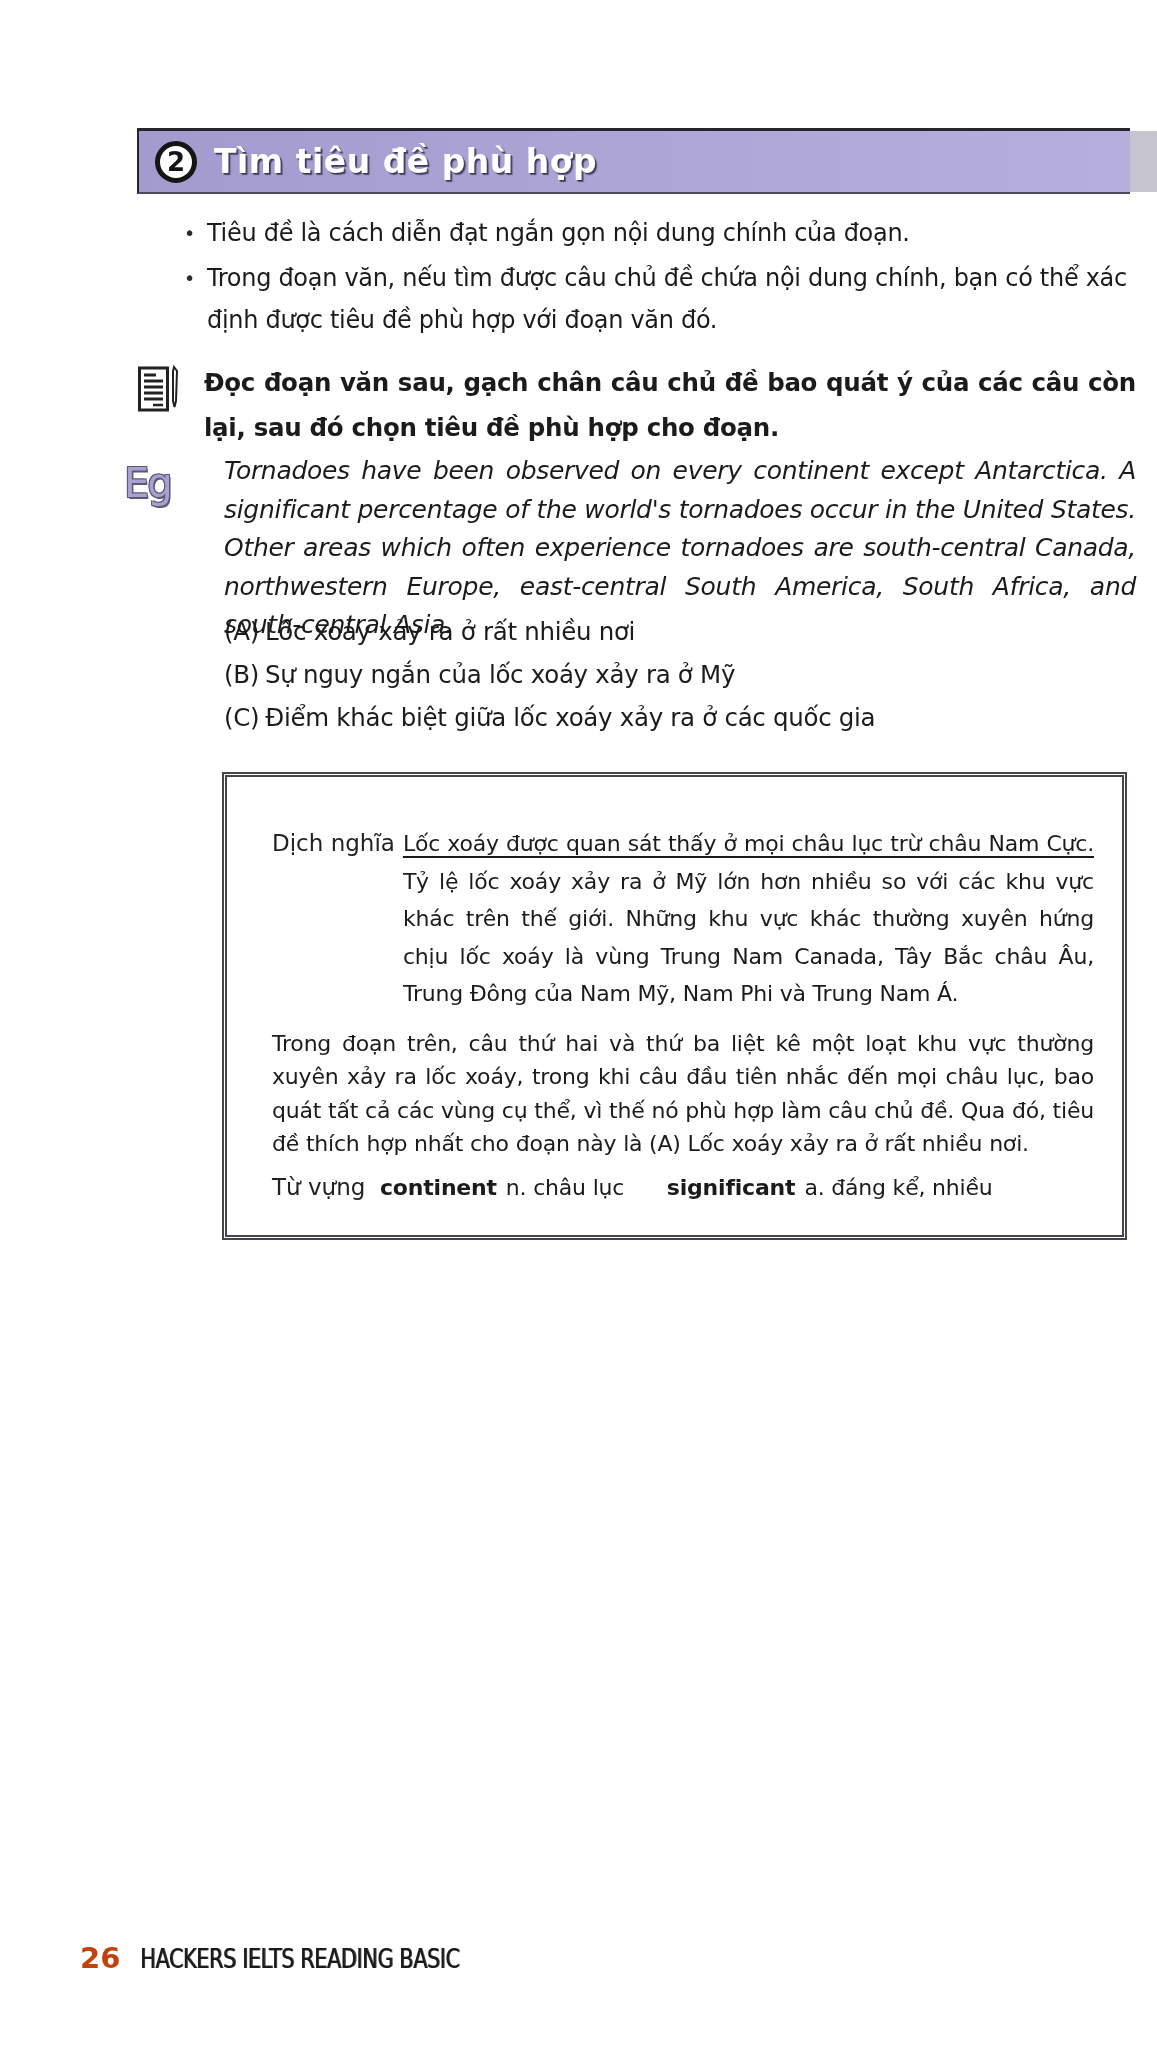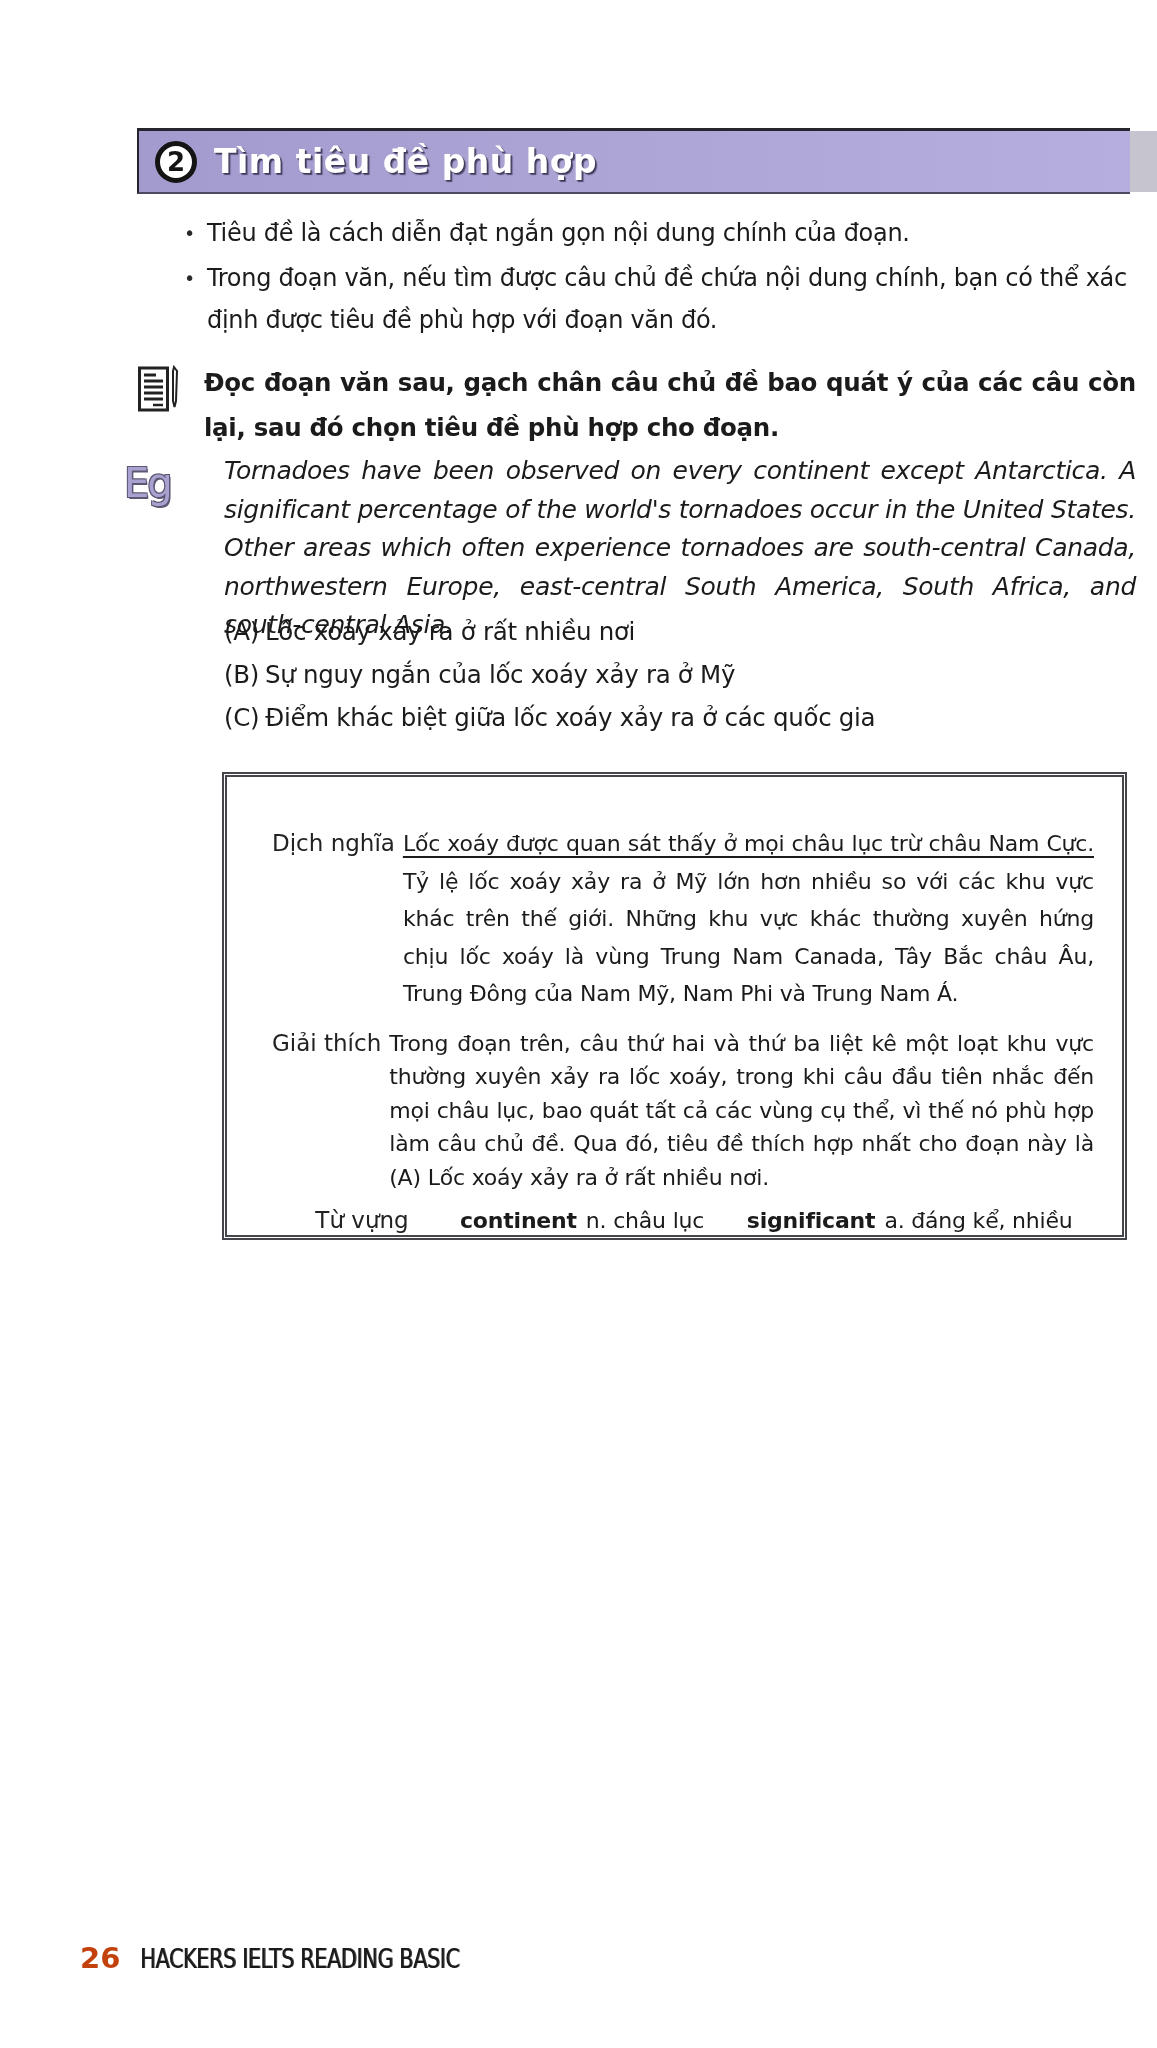--- a/index.html
+++ b/index.html
@@ -64,30 +64,30 @@
   .option { font-size:24.5px; line-height:43px; letter-spacing:-0.3px; }
   .option .opt-label { margin-right:6px; }
 
   
   .answer-box {
     position:absolute; left:222px; top:772px; width:905px; height:468px;
     border:5px double #45454c; background:#fff;
     padding:48px 28px 0 45px;
   }
   .box-row { display:flex; }
-  .box-label { flex:0 0 100px; margin-right:8px; font-size:23px; line-height:37px; color:#222; white-space:nowrap;text-align:center; }
+  .box-label { flex:0 0 100px; margin-right:8px; font-size:23px; line-height:37px; color:#222; white-space:nowrap; }
   .box-content { flex:1; font-size:22px; letter-spacing:-0.2px; }
   .row-translation .box-content { line-height:37.5px; text-align:justify; }
   .row-translation { margin-bottom:14px; }
   .row-explanation .box-content { line-height:33.5px; text-align:justify; }
   .row-explanation .box-label { line-height:33.5px; }
   .row-explanation { margin-bottom:8px; }
   .underlined { text-decoration:underline; text-decoration-thickness:2px; text-underline-offset:5px; }
   .row-vocab { margin-top:6px; margin-bottom:12px; }
-  .row-vocab .box-label, .row-vocab .box-content { line-height:37px;margin-left:40px; }
+  .row-vocab .box-label, .row-vocab .box-content { line-height:37px; }
   .vocab-entry { display:inline-block; }
   .vocab-entry.first { min-width:280px; }
   .vocab-word { font-weight:bold; }
   .vocab-def { margin-left:9px; }
   .row-answer .box-label, .row-answer .box-content { line-height:37px; }
 
   
   .page-num {
     position:absolute; left:80px; top:1941px;
     font-size:29px; font-weight:bold; color:#c2410c;
@@ -155,21 +155,20 @@
   <div class="answer-box">
 
     <div class="box-row row-translation">
       <div class="box-label">Dịch nghĩa</div>
       <div class="box-content">
         <span class="underlined">Lốc xoáy được quan sát thấy ở mọi châu lục trừ châu Nam Cực.</span><span> Tỷ lệ lốc xoáy xảy ra ở Mỹ lớn hơn nhiều so với các khu vực khác trên thế giới. Những khu vực khác thường xuyên hứng chịu lốc xoáy là vùng Trung Nam Canada, Tây Bắc châu Âu, Trung Đông của Nam Mỹ, Nam Phi và Trung Nam Á.</span>
       </div>
     </div>
 
     <div class="box-row row-explanation">
-      <div class="box-label">Giải thích</div>
       <div class="box-content">Trong đoạn trên, câu thứ hai và thứ ba liệt kê một loạt khu vực thường xuyên xảy ra lốc xoáy, trong khi câu đầu tiên nhắc đến mọi châu lục, bao quát tất cả các vùng cụ thể, vì thế nó phù hợp làm câu chủ đề. Qua đó, tiêu đề thích hợp nhất cho đoạn này là (A) Lốc xoáy xảy ra ở rất nhiều nơi.</div>
     </div>
 
     <div class="box-row row-vocab">
       <div class="box-label">Từ vựng</div>
       <div class="box-content">
         <span class="vocab-entry first">
           <span class="vocab-word">continent</span><span class="vocab-def">n. châu lục</span>
         </span>
         <span class="vocab-entry">

